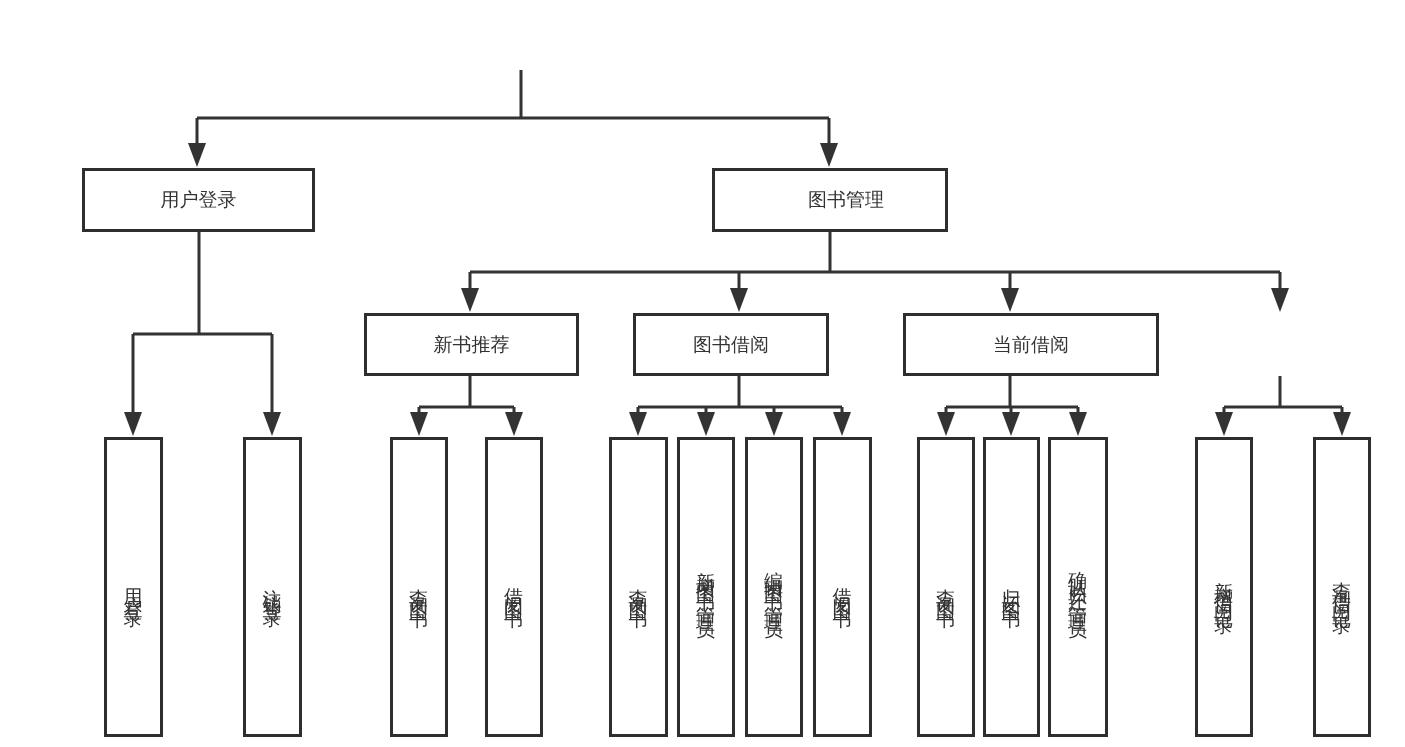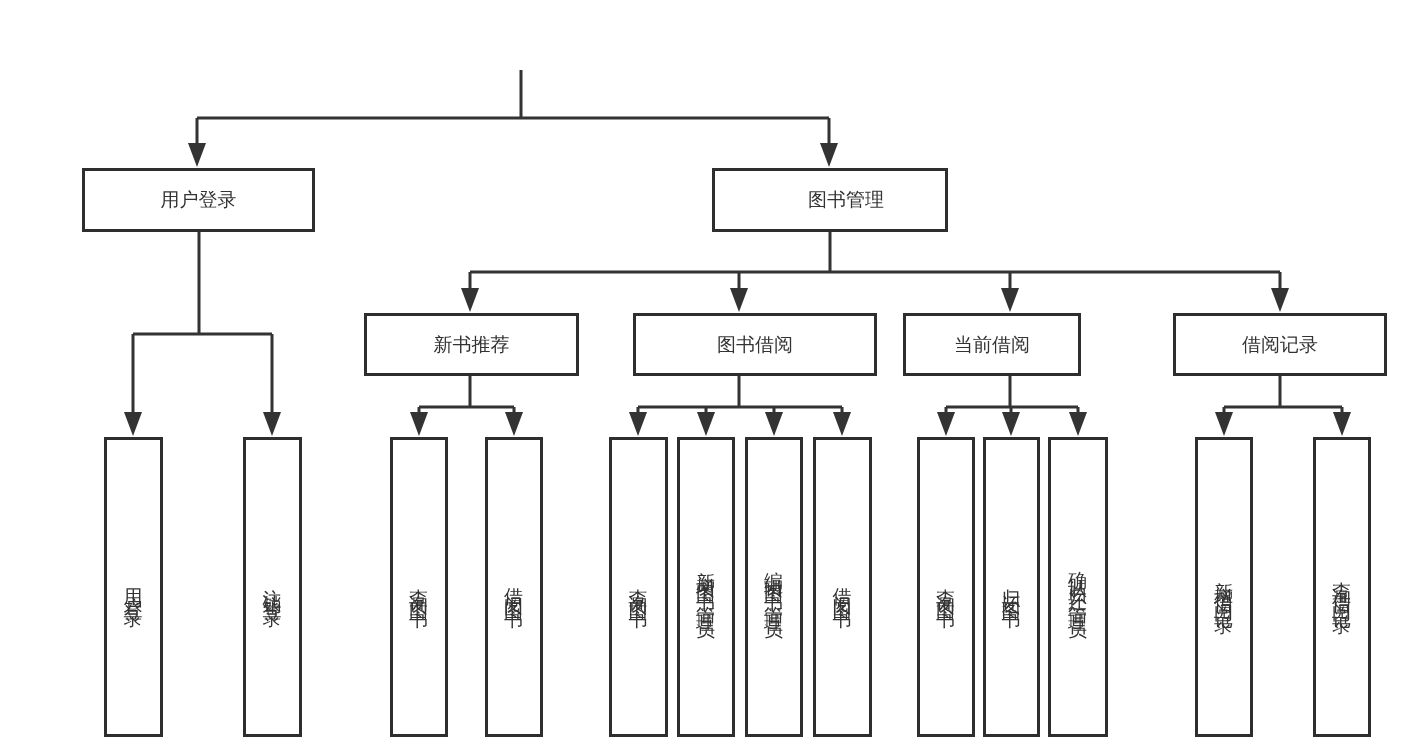--- a/index.html
+++ b/index.html
@@ -17,22 +17,22 @@
   .leaf { top:437px; height:300px; }
   .leaf .vtext {
     writing-mode:vertical-rl; text-orientation:mixed;
     font-size:19px; letter-spacing:7px; line-height:1; color:#333333;
   }
   
   #b-root  { left:16px;  top:13px;  width:1009px; height:57px; }
   #b-user  { left:82px;  top:168px; width:233px;  height:64px; }
   #b-mgmt  { left:712px; top:168px; width:236px;  height:64px;padding-left:32px; }
   #b-nb    { left:364px; top:313px; width:215px;  height:63px; }
-  #b-bb    { left:633px; top:313px; width:244px;  height:63px; }
-  #b-cb    { left:903px; top:313px; width:178px;  height:63px;font-family:Liberation Mono, monospace; }
+  #b-bb    { left:633px; top:313px; width:196px;  height:63px; }
+  #b-cb    { left:903px; top:313px; width:256px;  height:63px;font-family:Liberation Mono, monospace; }
   #b-br    { left:1173px;top:313px; width:214px;  height:63px; }
   
   #l-user1 { left:104px;  width:59px; }
   #l-user2 { left:243px;  width:59px; }
   #l-nb1   { left:390px;  width:58px; }
   #l-nb2   { left:485px;  width:58px; }
   #l-bb1   { left:609px;  width:59px; }
   #l-bb2   { left:677px;  width:58px; }
   #l-bb3   { left:745px;  width:58px; }
   #l-bb4   { left:813px;  width:59px; }
@@ -96,23 +96,20 @@
 
   <div class="node" id="b-nb">
     <span>新书推荐</span>
   </div>
   <div class="node" id="b-bb">
     <span>图书借阅</span>
   </div>
   <div class="node" id="b-cb">
     <span>当前借阅</span>
   </div>
-  <div class="node" id="b-br">
-    <span>借阅记录</span>
-  </div>
 
   <div class="node leaf" id="l-user1">
     <span class="vtext">用户登录</span>
   </div>
   <div class="node leaf" id="l-user2">
     <span class="vtext">注销登录</span>
   </div>
 
   <div class="node leaf" id="l-nb1">
     <span class="vtext">查询图书</span>

